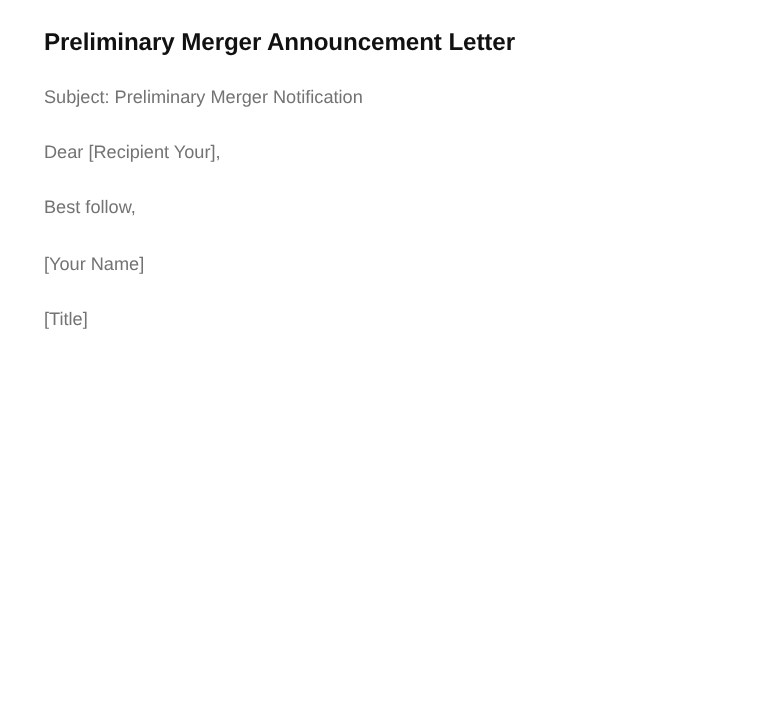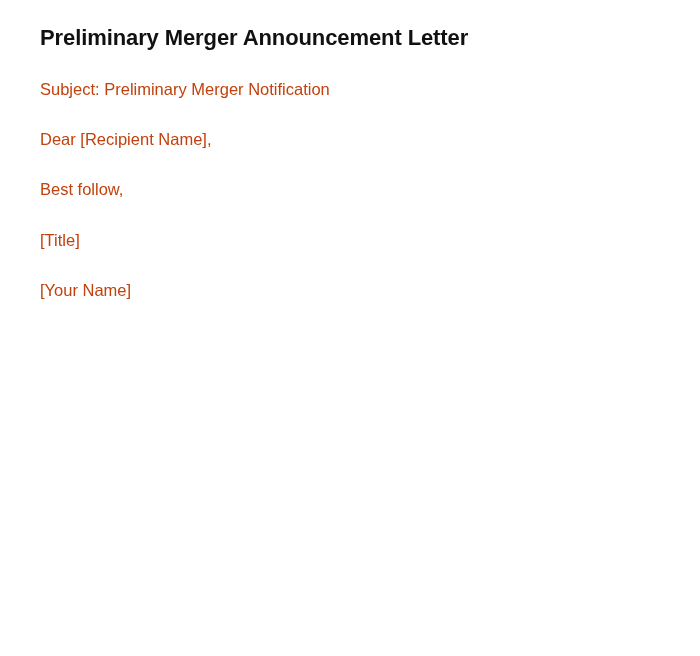--- a/index.html
+++ b/index.html
@@ -26,41 +26,41 @@
     font-size: 22px;
     font-weight: bold;
     line-height: 1.3;
     color: #111111;
     margin: 0 0 22px 0;
     letter-spacing: -0.1px;
   }
   .para {
     font-size: 16.5px;
     line-height: 1.72;
-    color: #c2410c;
+    color: #737373;
     margin: 0 16px 22px 0;
     max-width: 610px;
     font-weight: 400;
   }
   .para:last-child {
     margin-bottom: 0;
   }
 </style>
 </head>
 <body>
 
 <div class="page">
 
   <h1 class="doc-title">Preliminary Merger Announcement Letter</h1>
 
   <p class="para">Subject: Preliminary Merger Notification</p>
 
-  <p class="para">Dear [Recipient Name],</p>
+  <p class="para">Dear [Recipient Your],</p>
 
 
 
   <p class="para">Best follow,</p>
 
+  <p class="para">[Your Name]</p>
+
   <p class="para">[Title]</p>
-
-  <p class="para">[Your Name]</p>
 
 </div>
 
 </body></html>

